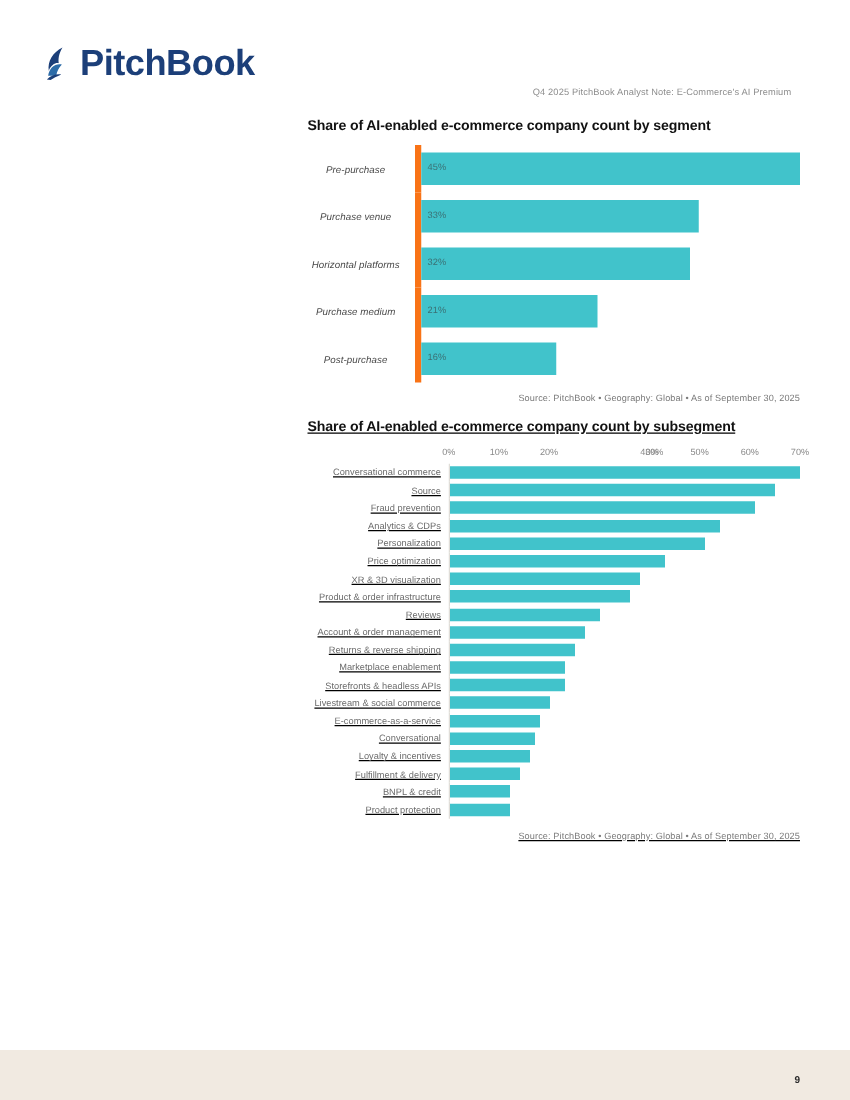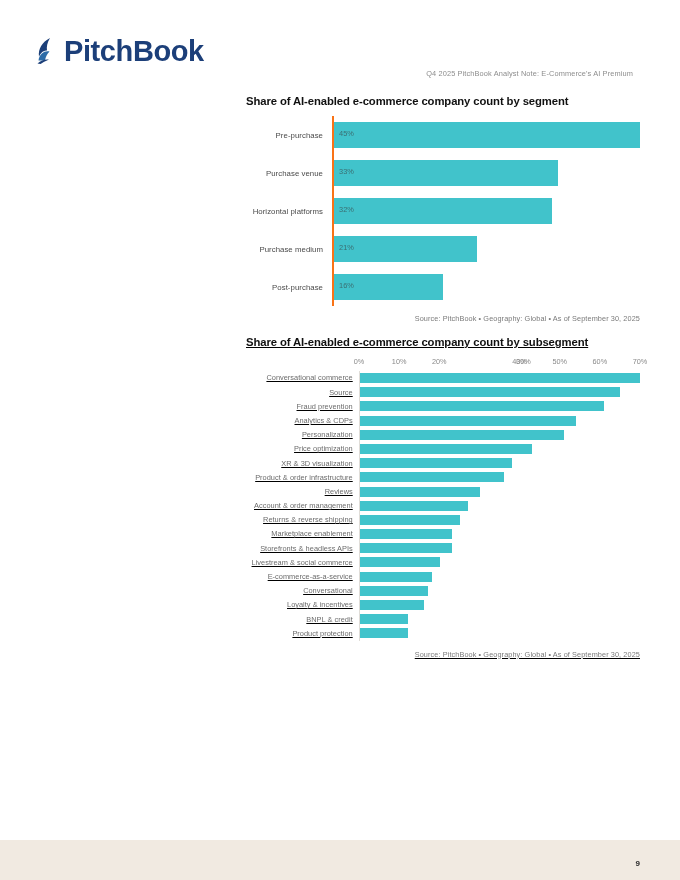--- a/index.html
+++ b/index.html
@@ -79,33 +79,34 @@
     height: 190px;
   }
   .c1-row {
     position: relative;
     height: 38px;
     display: flex;
     align-items: center;
   }
   .c1-label {
     width: 86px;
-    text-align: right;
+    text-align: center;
     padding-right: 9px;
     font-size: 7.8px;
     color: #4a4a4a;
     letter-spacing: 0.05px;
     white-space: nowrap;
     box-sizing: border-box;
+    font-style: italic;
   }
   .c1-track {
     position: relative;
     flex: 1;
     height: 38px;
-    border-left: 2px solid #f97316;
+    border-left: 5px solid #f97316;
   }
   .c1-bar {
     position: absolute;
     left: 0;
     top: 6px;
     height: 26px;
     background: #41C3CB;
   }
   .c1-value {
     position: absolute;
@@ -354,20 +355,26 @@
             <div class="c2-bar" style="width: 24.2857%; background: rgb(65, 195, 203);"></div>
           </div>
         </div>
         <div class="c2-row">
           <div class="c2-label">Loyalty &amp; incentives</div>
           <div class="c2-track">
             <div class="c2-bar" style="width: 22.8571%; background: rgb(65, 195, 203);"></div>
           </div>
         </div>
         <div class="c2-row">
+          <div class="c2-label">Fulfillment &amp; delivery</div>
+          <div class="c2-track">
+            <div class="c2-bar" style="width: 20%; background: rgb(65, 195, 203);"></div>
+          </div>
+        </div>
+        <div class="c2-row">
           <div class="c2-label">BNPL &amp; credit</div>
           <div class="c2-track">
             <div class="c2-bar" style="width: 17.1429%; background: rgb(65, 195, 203);"></div>
           </div>
         </div>
         <div class="c2-row">
           <div class="c2-label">Product protection</div>
           <div class="c2-track">
             <div class="c2-bar" style="width: 17.1429%; background: rgb(65, 195, 203);"></div>
           </div>

